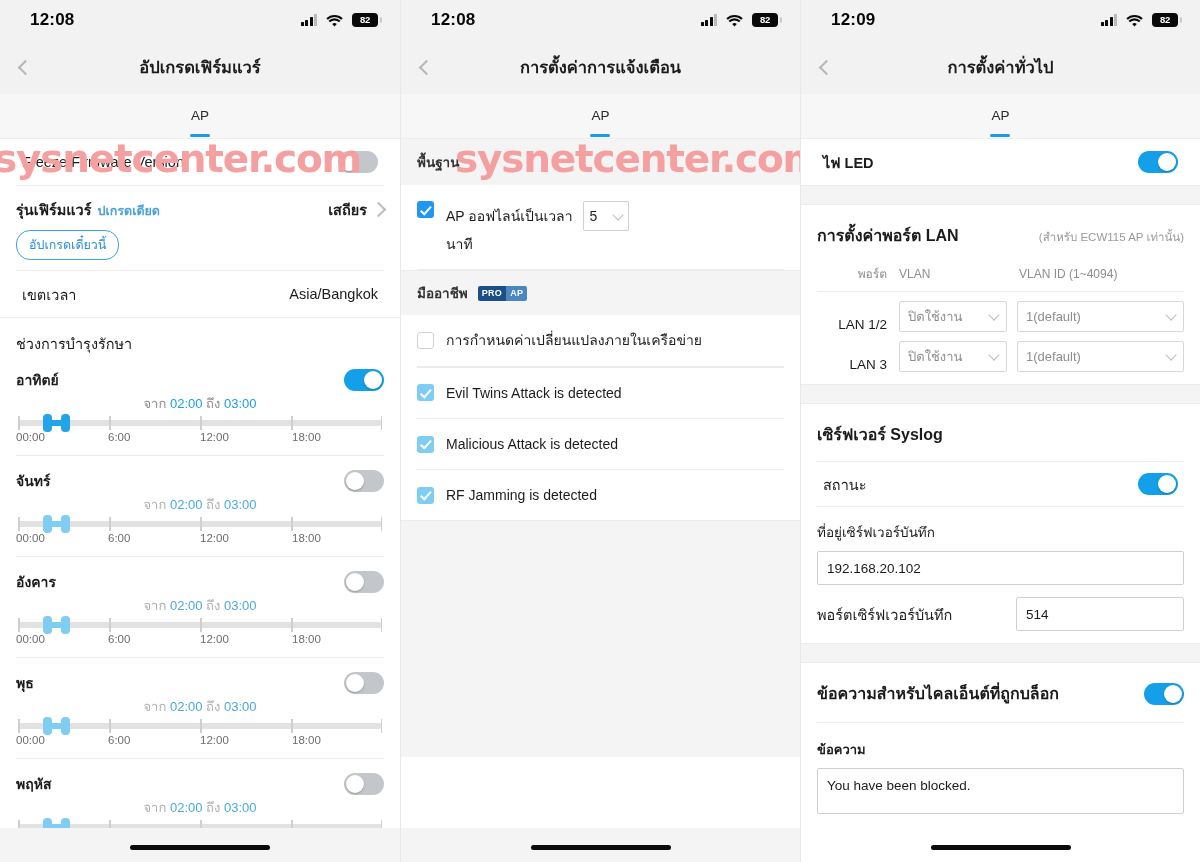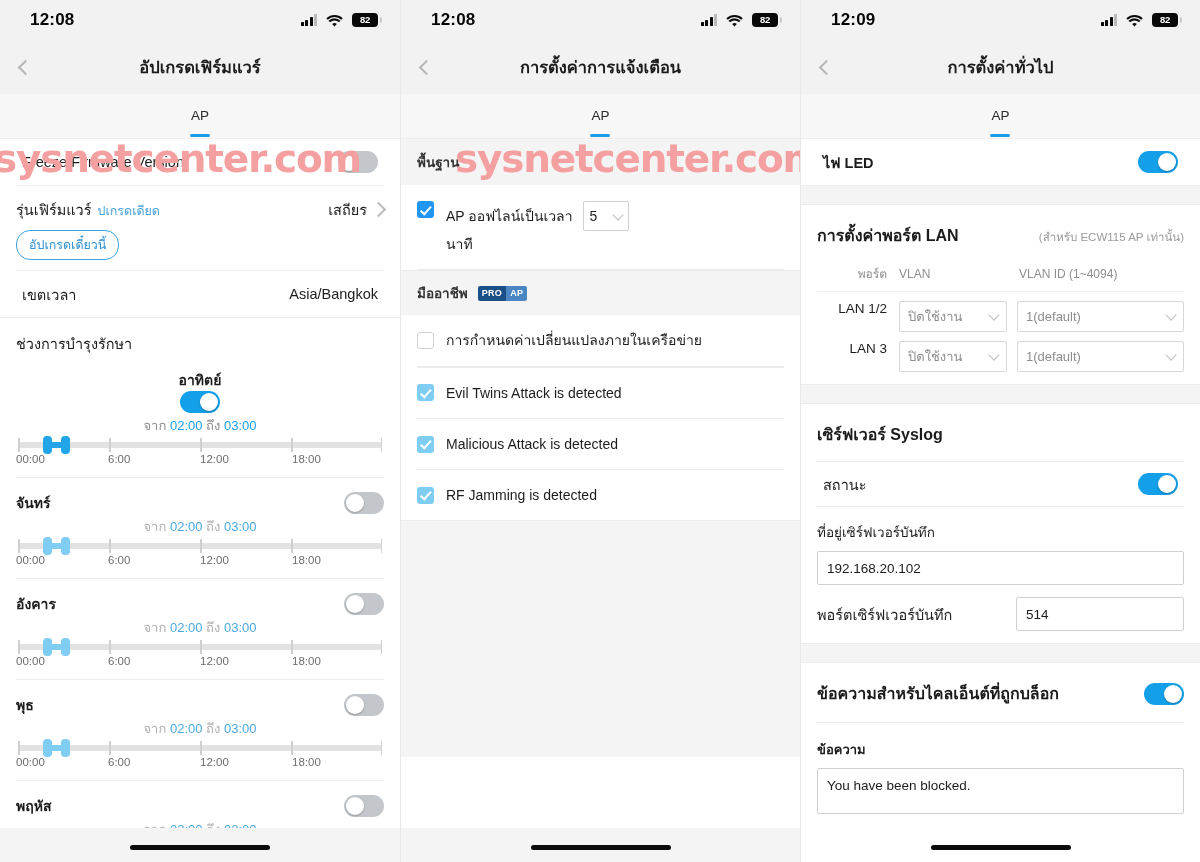--- a/index.html
+++ b/index.html
@@ -206,21 +206,21 @@
   }
   .bigtitle .t{font-size:16px;font-weight:bold;color:#1b1b1b;}
   .bigtitle .n{font-size:11.5px;color:#9a9a9a;}
 
   
   .lantable{background:#fff;padding:0 16px 12px 16px;box-sizing:border-box;}
   .lanhead{display:flex;align-items:center;padding:4px 0 8px 0;border-bottom:1px solid #ededed;}
   .lanhead .c1{width:82px;text-align:right;font-size:12px;color:#8e8e8e;padding-right:12px;box-sizing:border-box;}
   .lanhead .c2{width:120px;font-size:12px;color:#8e8e8e;}
   .lanhead .c3{flex:1;font-size:12px;color:#8e8e8e;}
-  .lanrow{display:flex;align-items:flex-start;padding:9px 0 0 0;}
+  .lanrow{display:flex;align-items:flex-end;padding:9px 0 0 0;}
   .lanrow .c1{width:82px;text-align:right;font-size:13.5px;color:#1c1c1c;padding-right:12px;box-sizing:border-box;}
   .selbox{
     height:31px;border:1px solid #d8d8d8;background:#fff;border-radius:2px;
     display:flex;align-items:center;justify-content:space-between;padding:0 8px;
     box-sizing:border-box;cursor:pointer;
   }
   .selbox .v{font-size:13px;color:#8e8e8e;}
   .c2w{width:108px;}
   .c3w{flex:1;margin-left:10px;}
 
@@ -291,21 +291,21 @@
     <div class="content">
       <div class="row" style="height:46px;">
         <div class="lbl">Freeze Firmware Version</div>
         <div class="toggle off">
             <div class="knob"></div>
           </div>
       </div>
       <div class="sep"></div>
 
       <div style="background:#fff;padding:12px 16px 10px 16px;box-sizing:border-box;">
-        <div style="display:flex;align-items:center;justify-content:space-between;">
+        <div style="display:flex;align-items:center;justify-content:space-between;font-weight:bold;">
           <div style="display:flex;align-items:baseline;">
             <span class="lbl">รุ่นเฟิร์มแวร์</span>
             <span class="link">ปเกรดเดียด</span>
           </div>
           <div style="display:flex;align-items:center;">
             <span class="lbl">เสถียร</span>
             <span class="chev"></span>
           </div>
         </div>
         <div style="margin-top:9px;">
@@ -319,21 +319,21 @@
         <div class="lbl">Asia/Bangkok</div>
       </div>
       <div class="sep-full"></div>
 
       <div style="background:#fff;padding:14px 16px 0 16px;box-sizing:border-box;">
         <div class="lbl">ช่วงการบำรุงรักษา</div>
       </div>
 
       <div id="p1-days">
           <div class="daybox" style="background: rgb(255, 255, 255); padding: 14px 16px 10px; box-sizing: border-box;">
-            <div style="display:flex;align-items:center;justify-content:space-between;flex-direction:column;">
+            <div style="display:flex;justify-content:space-between;">
               <span class="daytitle">อาทิตย์</span>
               <span class="toggle on">
                 <span class="knob"></span>
               </span>
             </div>
             <div class="timeline-txt active"><span>จาก</span> <span class="t">02:00</span> <span>ถึง</span> <span class="t">03:00</span></div>
             <div class="track sl-on">
               <span class="tick" style="left:0;"></span>
               <span class="tick" style="left:25%;"></span>
               <span class="tick" style="left:50%;"></span>

